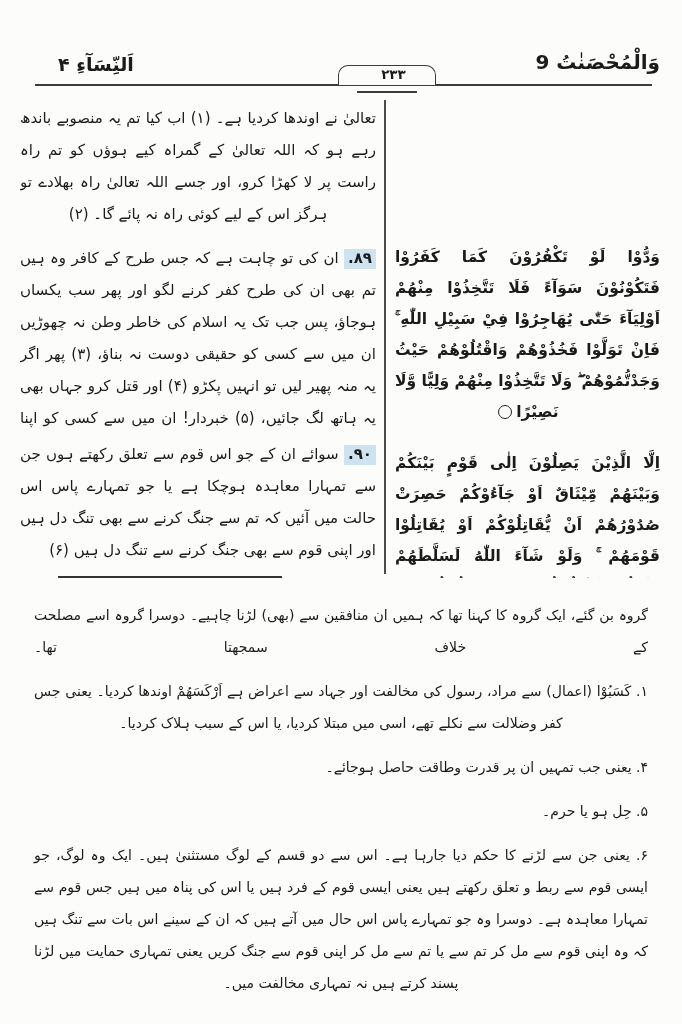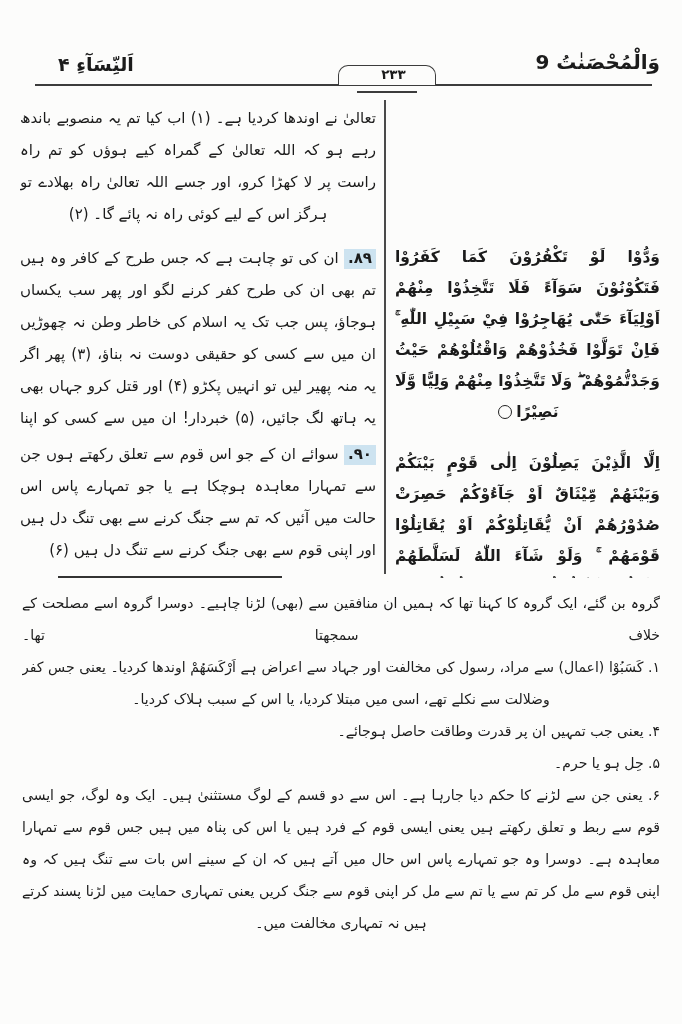--- a/index.html
+++ b/index.html
@@ -48,21 +48,21 @@
     border-radius:50%;vertical-align:middle;margin:0 4px 2px 2px;
   }
   .jlc{text-align:justify;text-align-last:center;}
   .jlj{text-align:justify;text-align-last:justify;}
   
   .fsep{position:absolute;left:58px;top:576px;width:224px;height:1.7px;background:#333;}
   .footnotes{
     position:absolute;top:587px;left:22px;width:638px;height:420px;overflow:hidden;
     font-size:14px;line-height:32px;direction:rtl;
   }
-  .fn{margin:0;text-align:justify;}
+  .fn{margin:12px;text-align:justify;}
 </style>
 </head>
 <body>
 
 <div class="page">
 
   <div>
     <div class="hdr-juz">وَالْمُحْصَنٰتُ 9</div>
     <div class="hdr-surah">اَلنِّسَآءِ ۴</div>
     <div class="hdr-rule"></div>

